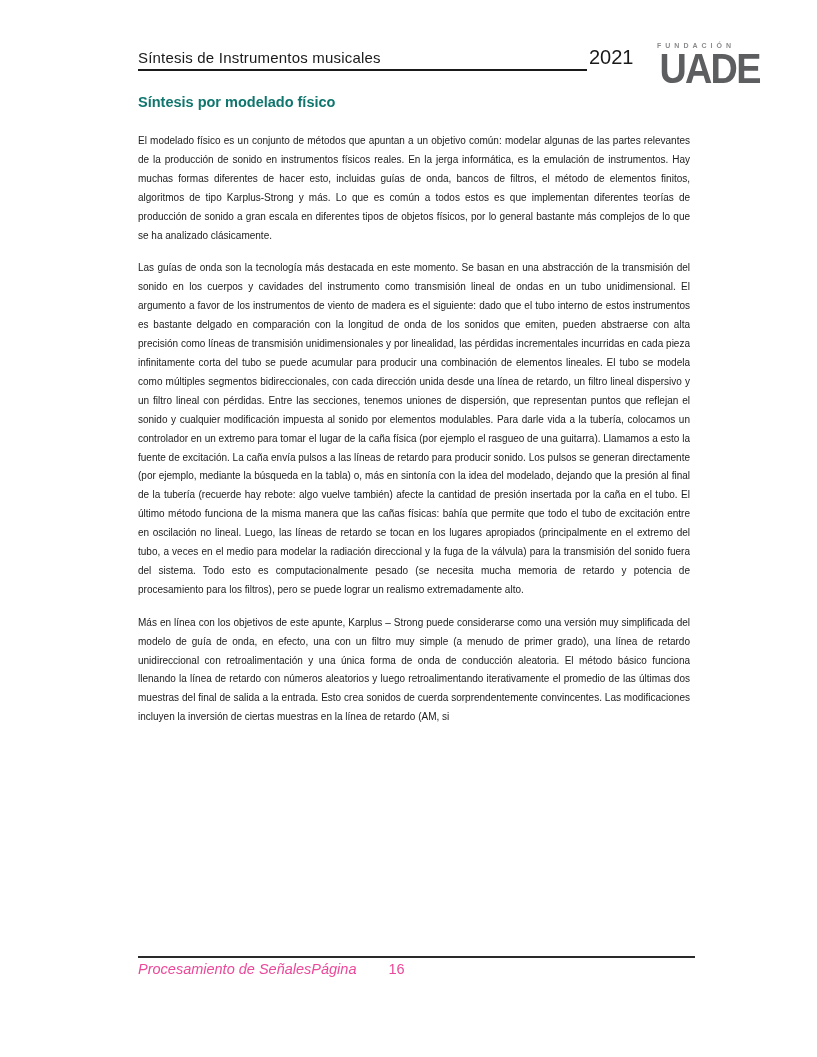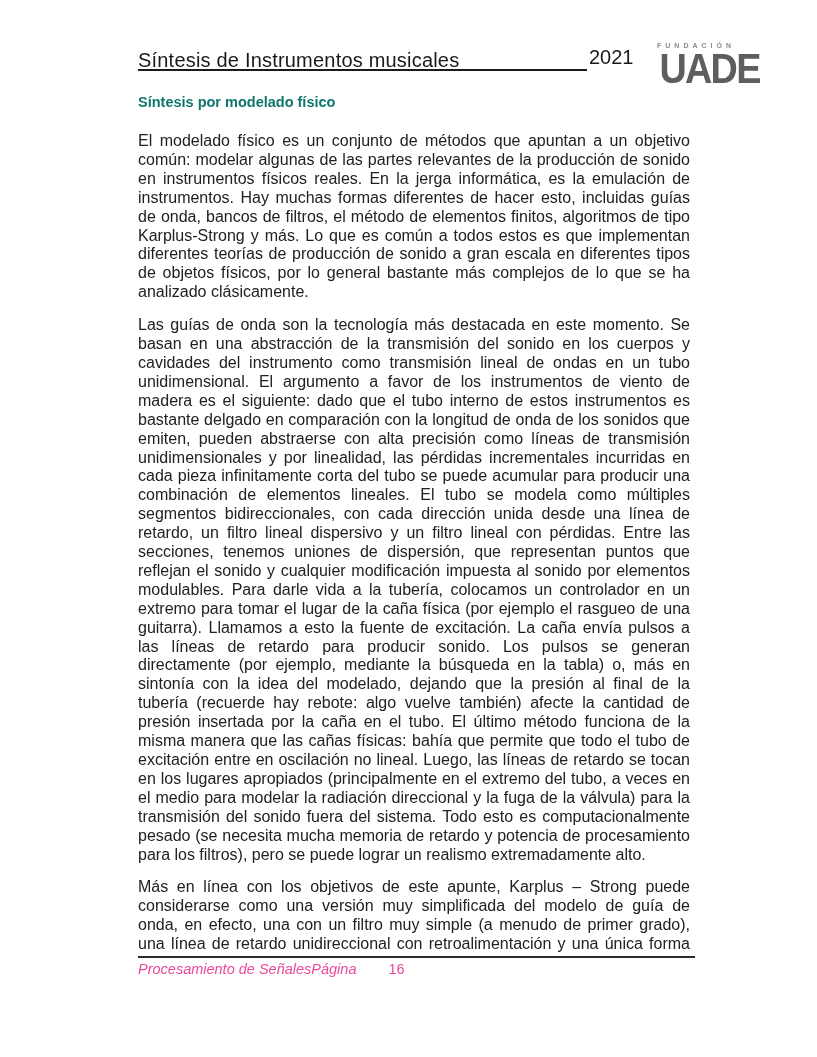--- a/index.html
+++ b/index.html
@@ -15,21 +15,21 @@
     font-family: "Liberation Sans", sans-serif;
     color: #1f1f1f;
     overflow: hidden;
   }
 
   
   .header-title {
     position: absolute;
     left: 138px;
     top: 49px;
-    font-size: 20px;
+    font-size: 15px;
     letter-spacing: 0.2px;
     color: #1a1a1a;
     white-space: nowrap;
   }
   .header-rule {
     position: absolute;
     left: 138px;
     top: 69px;
     width: 449px;
     height: 2px;
@@ -79,21 +79,21 @@
     height: 858px;
     overflow: hidden;
   }
   .section-heading {
     font-size: 14.5px;
     font-weight: bold;
     margin: 0 0 22px 0;
     color: #0f766e;
   }
   .content p {
-    font-size: 16px;
+    font-size: 10px;
     line-height: 18.9px;
     text-align: justify;
     margin: 3px 0 14px 0;
     color: #212121;
   }
 
   
   .footer-rule {
     position: absolute;
     left: 138px;

